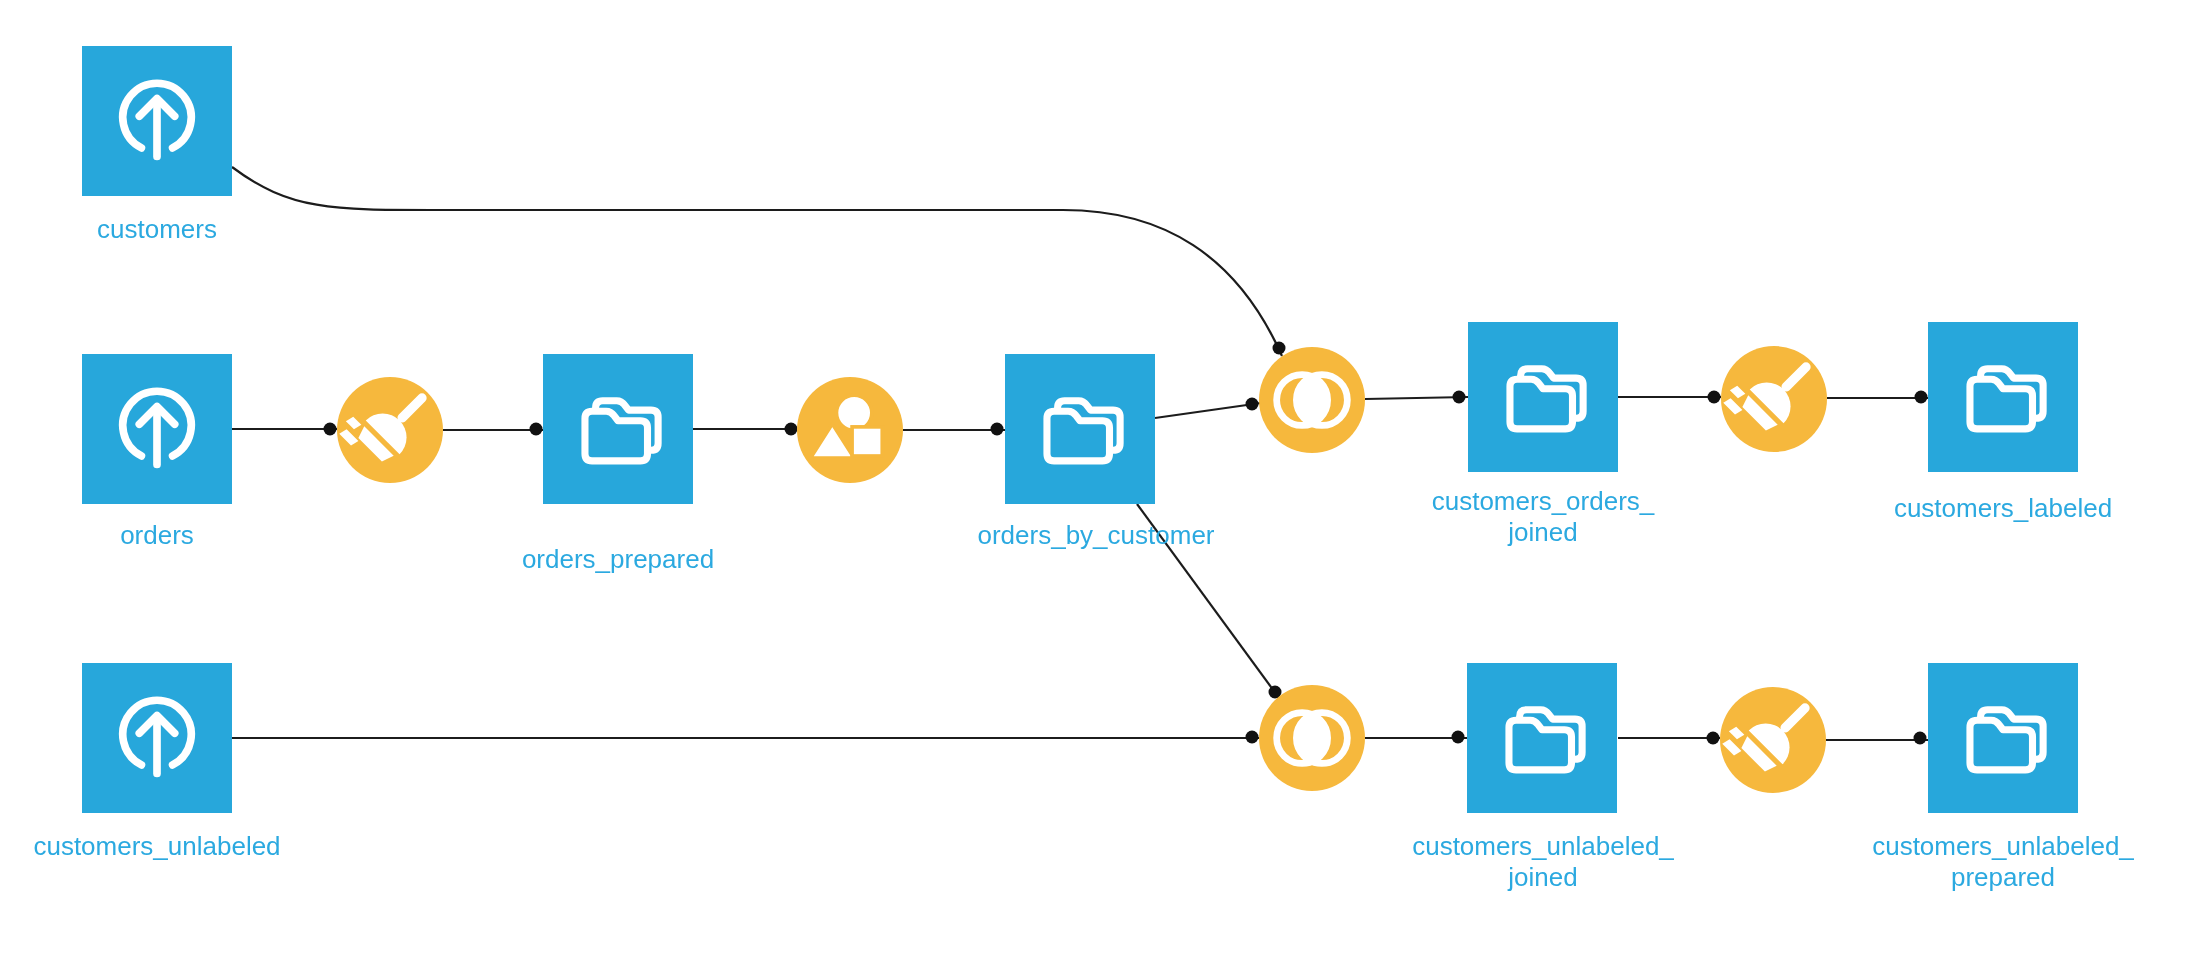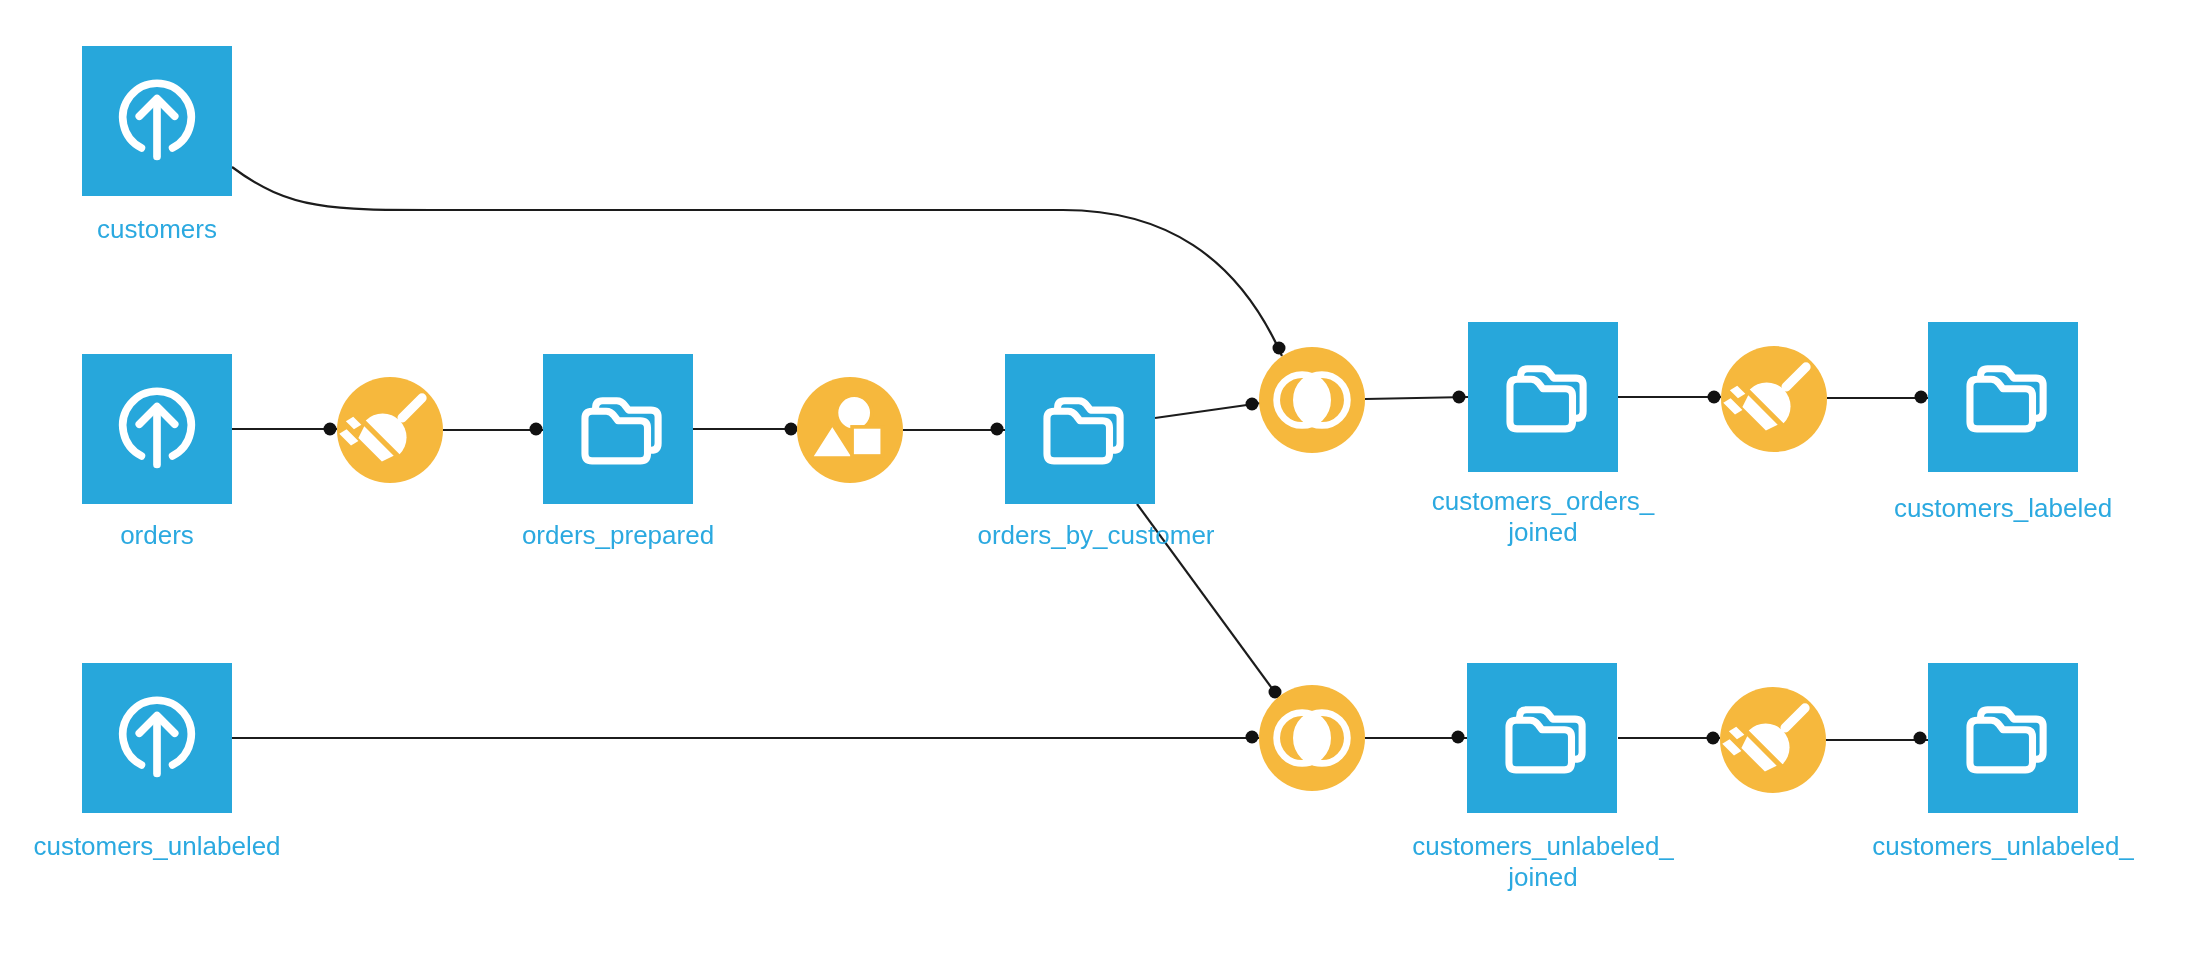--- a/index.html
+++ b/index.html
@@ -86,21 +86,21 @@
 <div class="node-label" style="left:-13px;top:520px">
   <span>orders</span>
 </div>
 
 <div class="dataset" style="left:543px;top:354px">
   <svg viewBox="0 0 100 100">
     <path class="w-stroke" stroke-width="6" d="M31,62 V32 Q31,26 37,26 H49 Q53,26 55.5,29.5 L59,34 H78 Q84,34 84,40 V62 Q84,68 78,68 H37 Q31,68 31,62 Z"></path>
     <path stroke="#fff" stroke-width="6" stroke-linejoin="round" fill="var(--dataset_blue,#27A7DB)" d="M22,71 V41 Q22,35 28,35 H40 Q44,35 46.5,38.5 L50,43 H69 Q75,43 75,49 V71 Q75,77 69,77 H28 Q22,77 22,71 Z"></path>
   </svg>
 </div>
-<div class="node-label" style="left:448px;top:520px">
+<div class="node-label" style="left:448px;top:544px">
   <span>orders_prepared</span>
 </div>
 
 <div class="dataset" style="left:1005px;top:354px">
   <svg viewBox="0 0 100 100">
     <path class="w-stroke" stroke-width="6" d="M31,62 V32 Q31,26 37,26 H49 Q53,26 55.5,29.5 L59,34 H78 Q84,34 84,40 V62 Q84,68 78,68 H37 Q31,68 31,62 Z"></path>
     <path stroke="#fff" stroke-width="6" stroke-linejoin="round" fill="var(--dataset_blue,#27A7DB)" d="M22,71 V41 Q22,35 28,35 H40 Q44,35 46.5,38.5 L50,43 H69 Q75,43 75,49 V71 Q75,77 69,77 H28 Q22,77 22,71 Z"></path>
   </svg>
 </div>
 <div class="node-label" style="left:926px;top:520px">
@@ -151,20 +151,21 @@
 </div>
 
 <div class="dataset" style="left:1928px;top:663px">
   <svg viewBox="0 0 100 100">
     <path class="w-stroke" stroke-width="6" d="M31,62 V32 Q31,26 37,26 H49 Q53,26 55.5,29.5 L59,34 H78 Q84,34 84,40 V62 Q84,68 78,68 H37 Q31,68 31,62 Z"></path>
     <path stroke="#fff" stroke-width="6" stroke-linejoin="round" fill="var(--dataset_blue,#27A7DB)" d="M22,71 V41 Q22,35 28,35 H40 Q44,35 46.5,38.5 L50,43 H69 Q75,43 75,49 V71 Q75,77 69,77 H28 Q22,77 22,71 Z"></path>
   </svg>
 </div>
 <div class="node-label" style="left:1833px;top:831px">
   <span>customers_unlabeled_</span>
+  <span>prepared</span>
 </div>
 
 <div class="recipe" style="left:337px;top:377px">
   <svg viewBox="0 0 100 100">
     <g transform="rotate(45 50 50)" fill="#fff">
       <rect x="45.5" y="2" width="9" height="36" rx="4.5"></rect>
       <path d="M27,60 A23,23 0 0 1 73,60 Z"></path>
       <path d="M30,65 L70,65 L66,77 L34,77 Z"></path>
       <path d="M16,66 L27,66 L25,74 L14,74 Z"></path>
       <path d="M20,79 L36,79 L34,87 L18,87 Z"></path>

